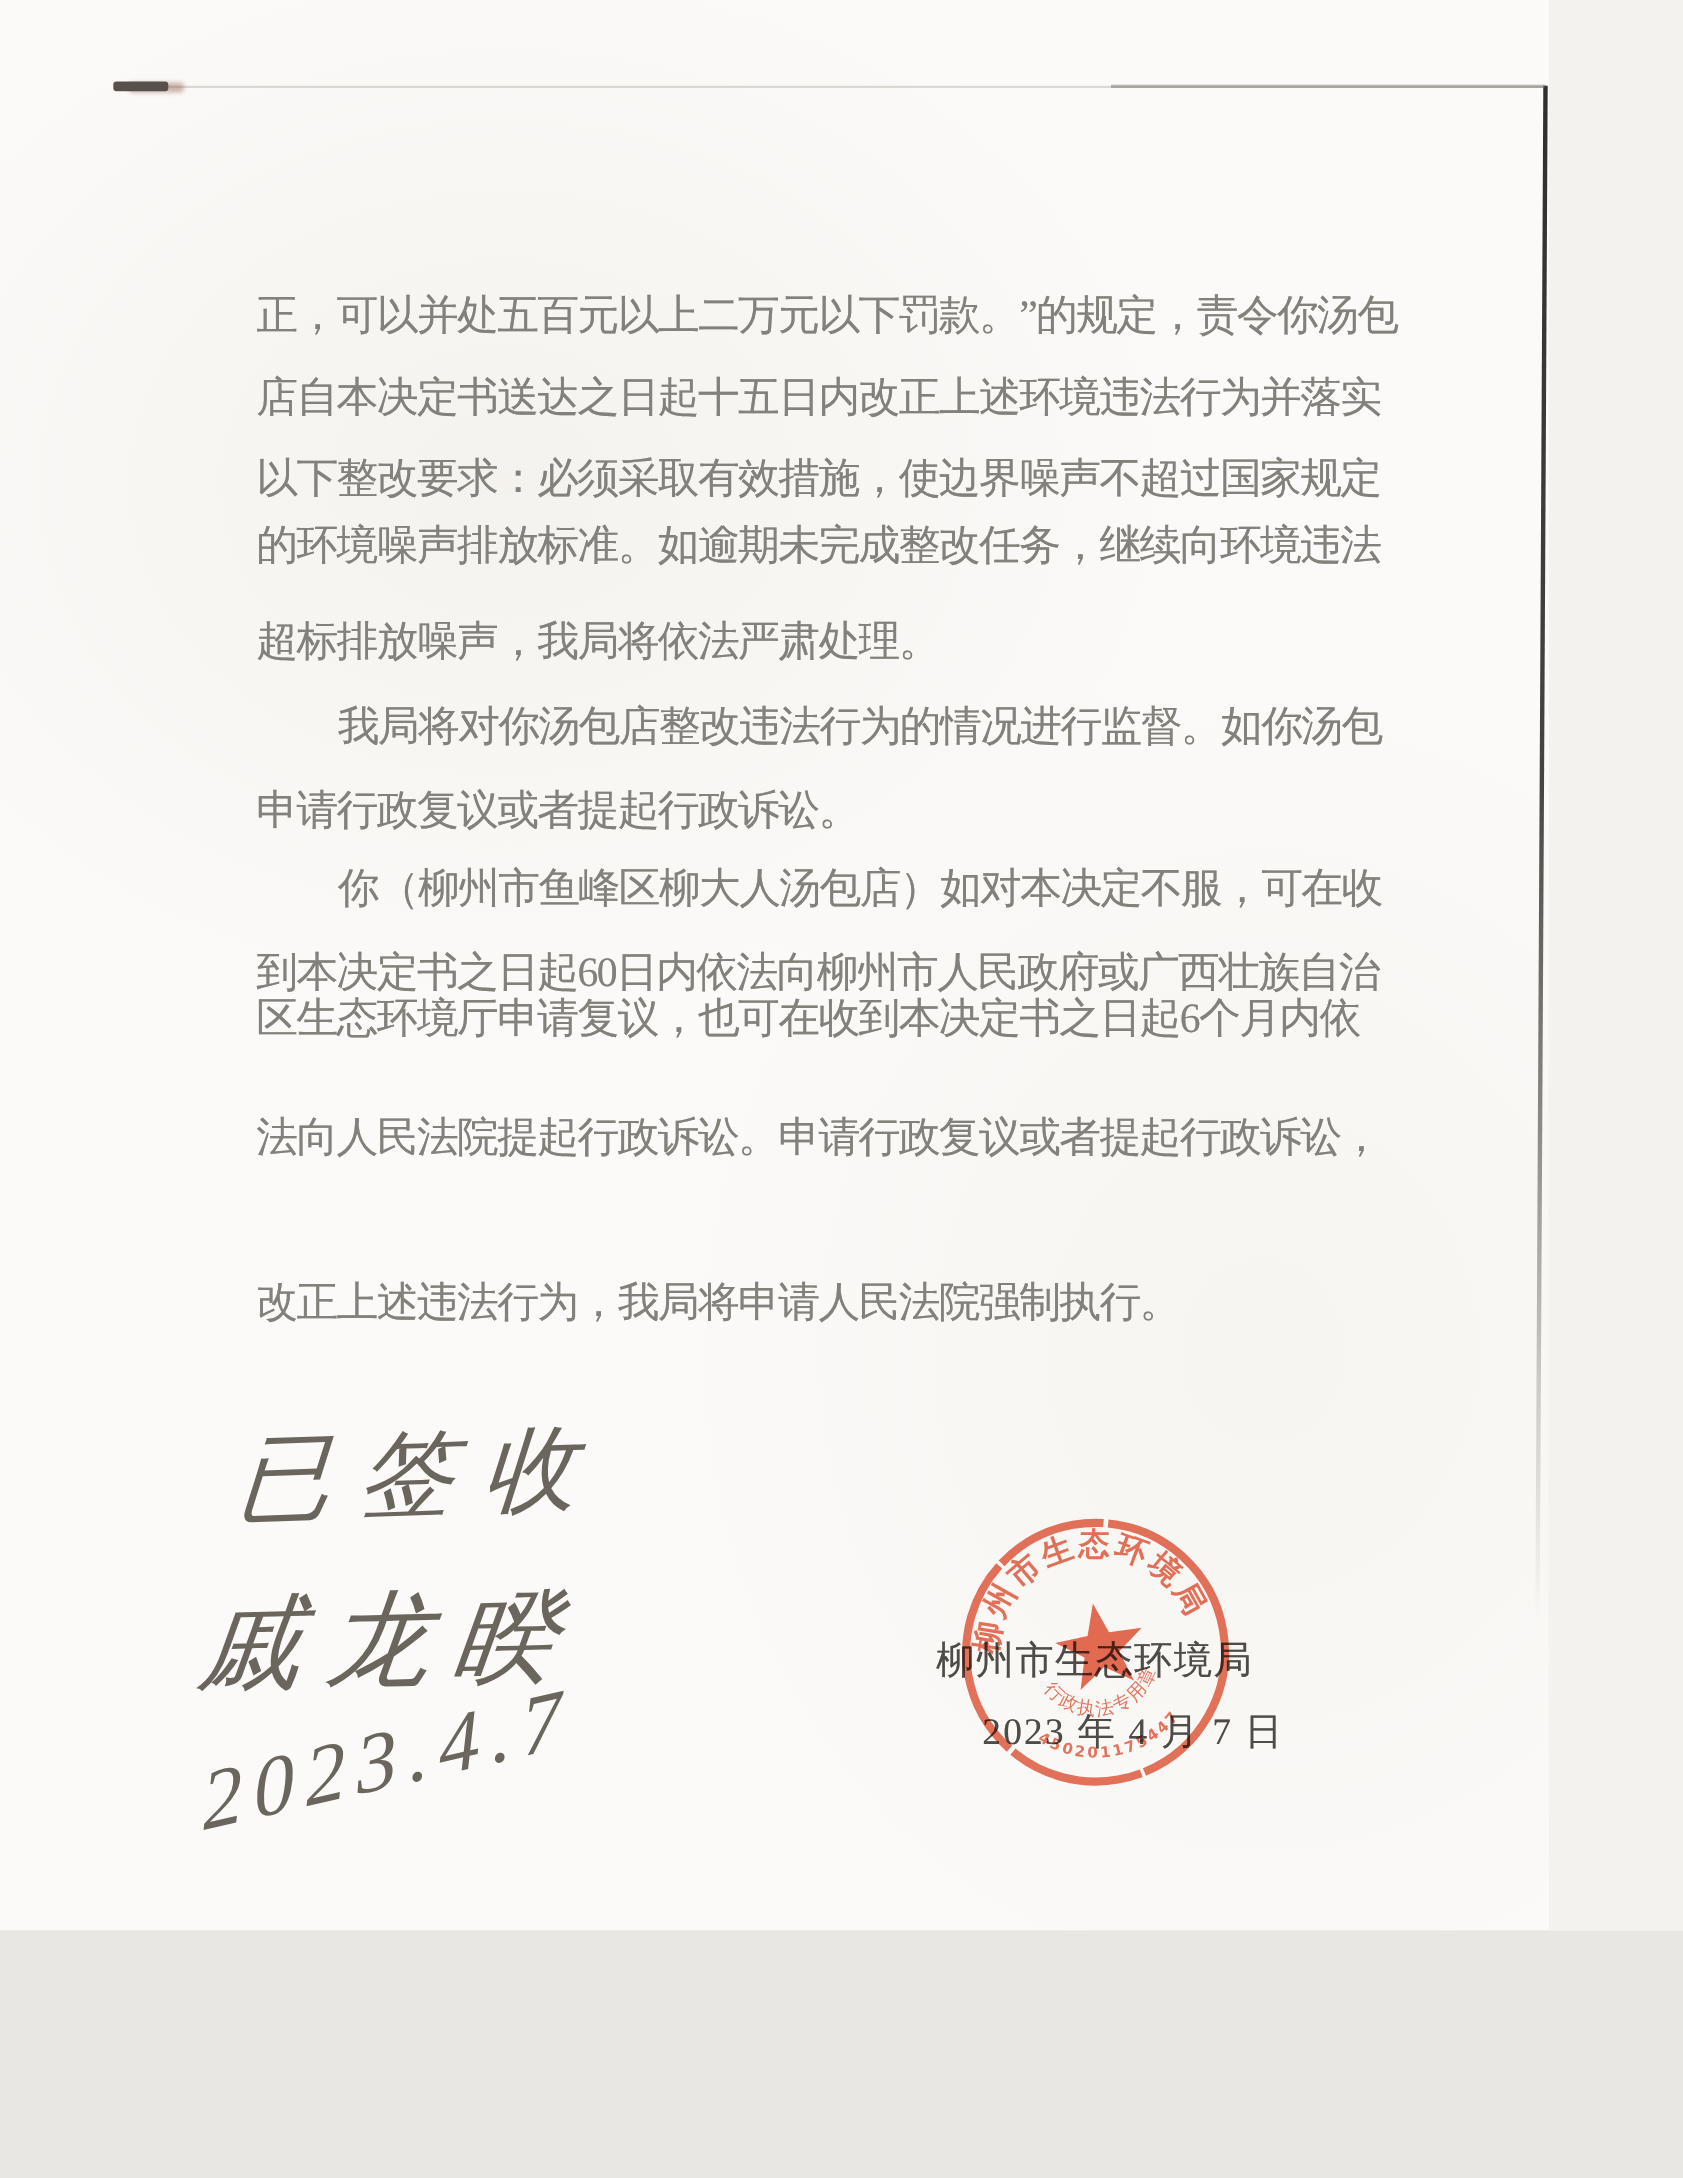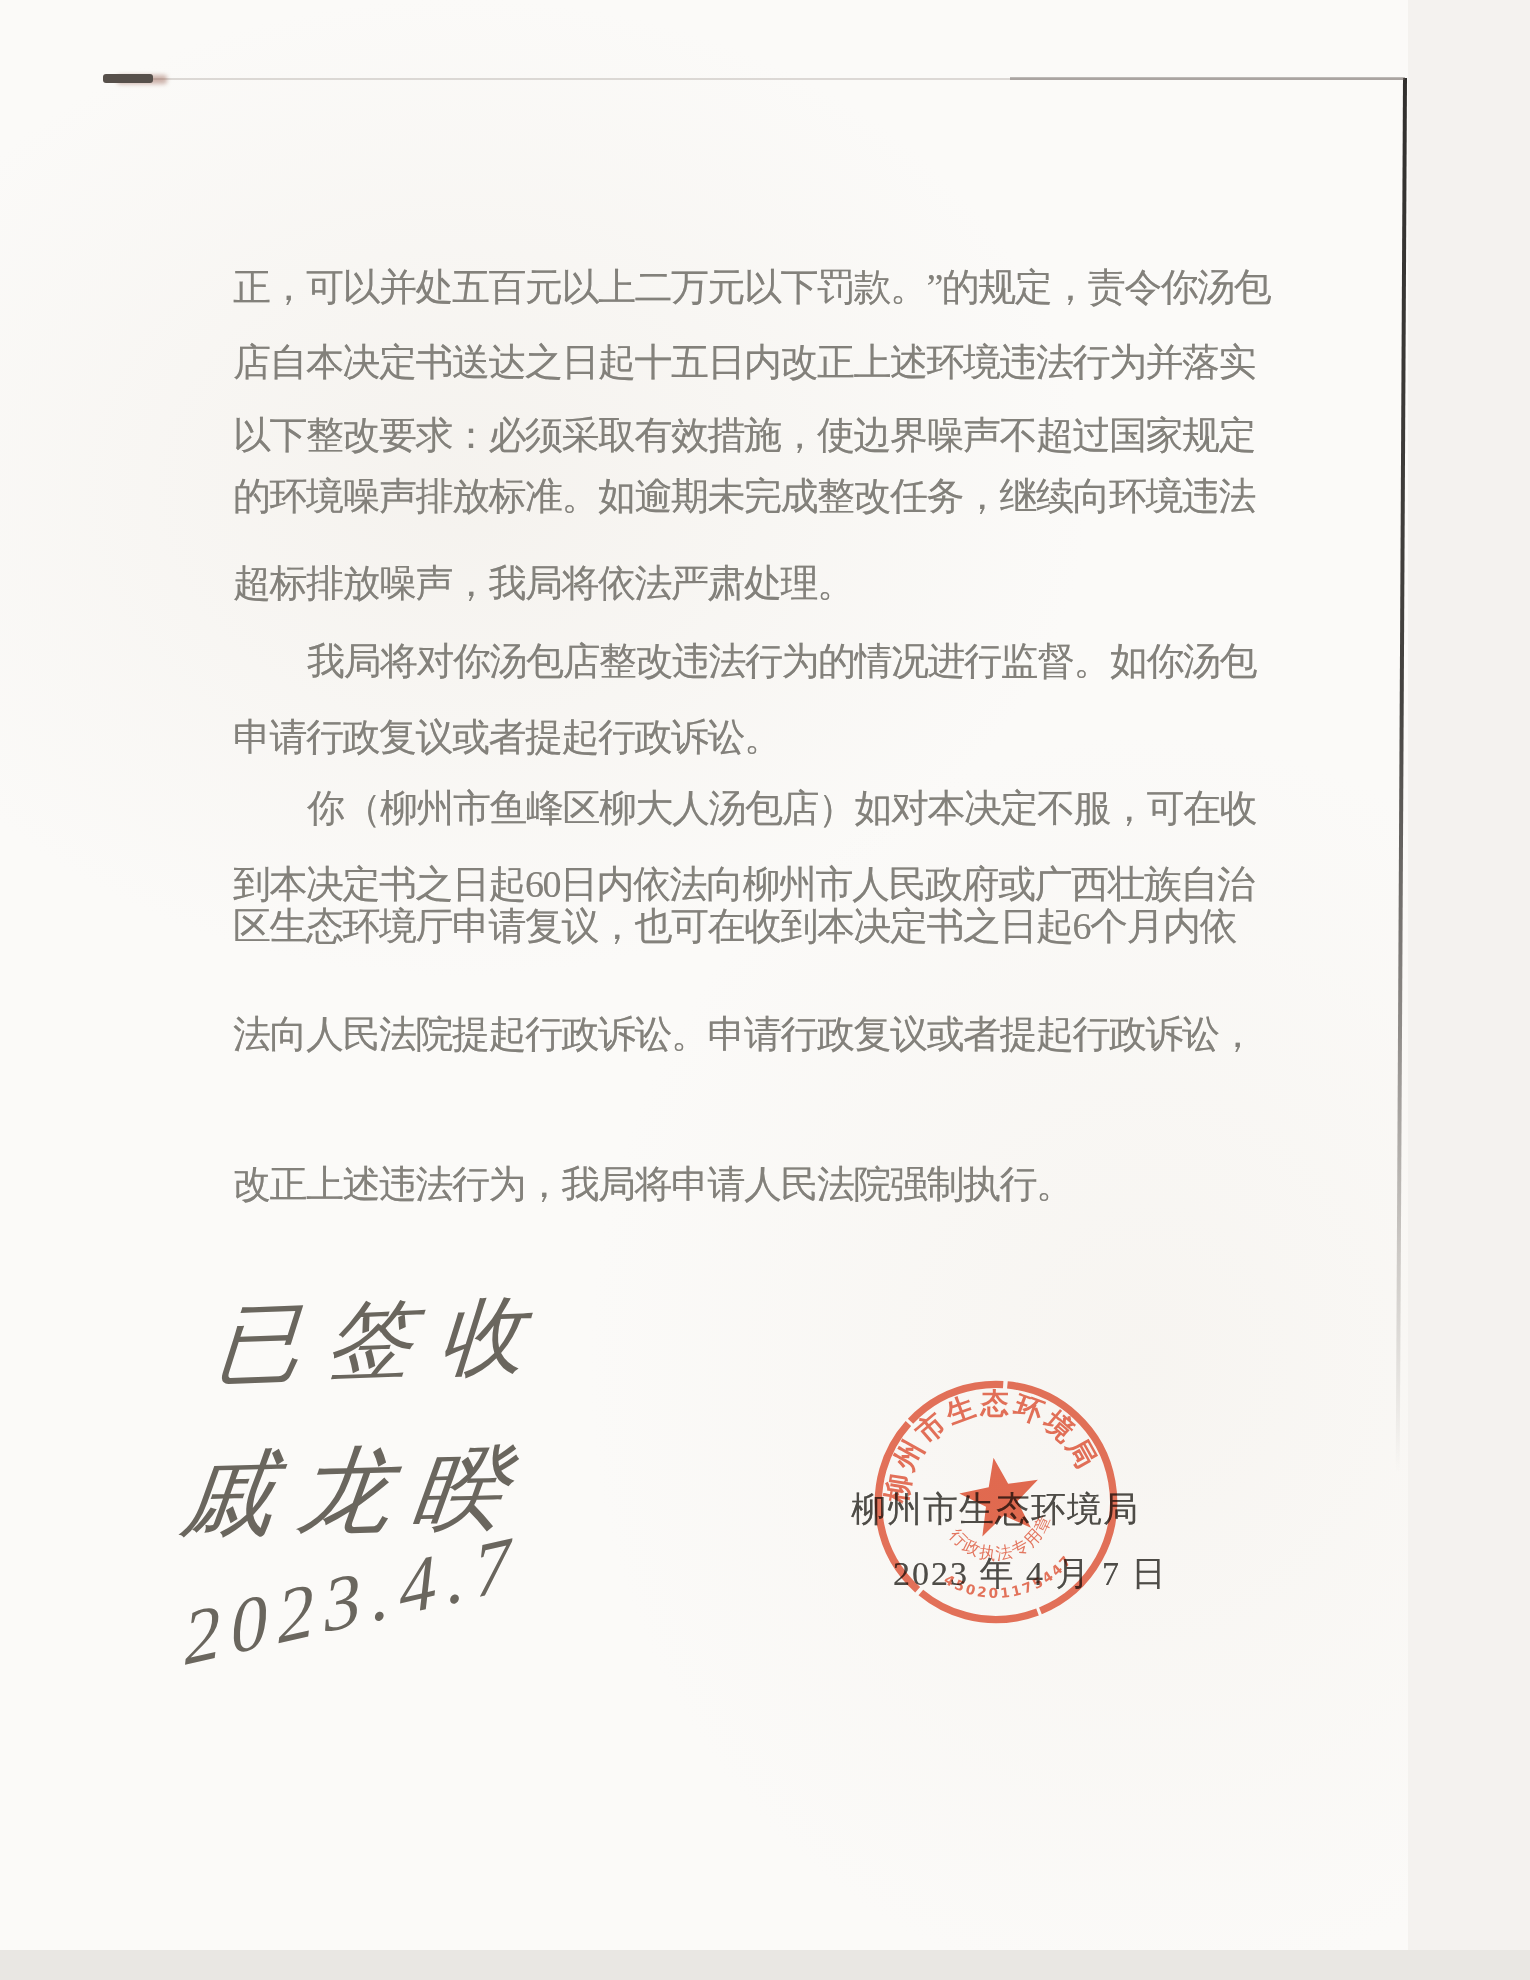--- a/index.html
+++ b/index.html
@@ -1,17 +1,17 @@
 <!DOCTYPE html>
 <html><head>
 <meta charset="utf-8">
 <style>
   html,body{margin:0;padding:0;background:#e9e7e3;}
   .page{
-    position:relative;width:1530px;height:1950px;overflow:hidden;
+    position:relative;width:1530px;height:1755px;overflow:hidden;
     background:#fbfaf8;
     background-image:
       radial-gradient(ellipse 900px 700px at 30% 25%, rgba(240,236,230,.55), rgba(240,236,230,0) 70%),
       radial-gradient(ellipse 800px 900px at 75% 70%, rgba(242,238,232,.45), rgba(242,238,232,0) 70%);
     font-family:"Liberation Serif","DejaVu Serif",serif;
   }
   
   .scan-strip-right{position:absolute;left:1408px;top:0;width:122px;height:1980px;background:#f4f2ef;}
   .scan-edge-line{position:absolute;left:1403px;top:78px;width:4px;height:1395px;
     transform:rotate(0.3deg);transform-origin:top center;

